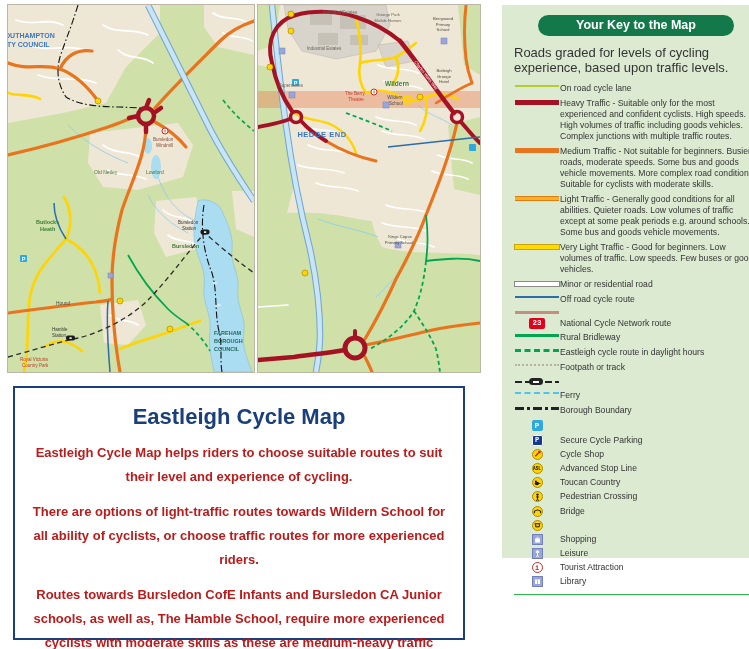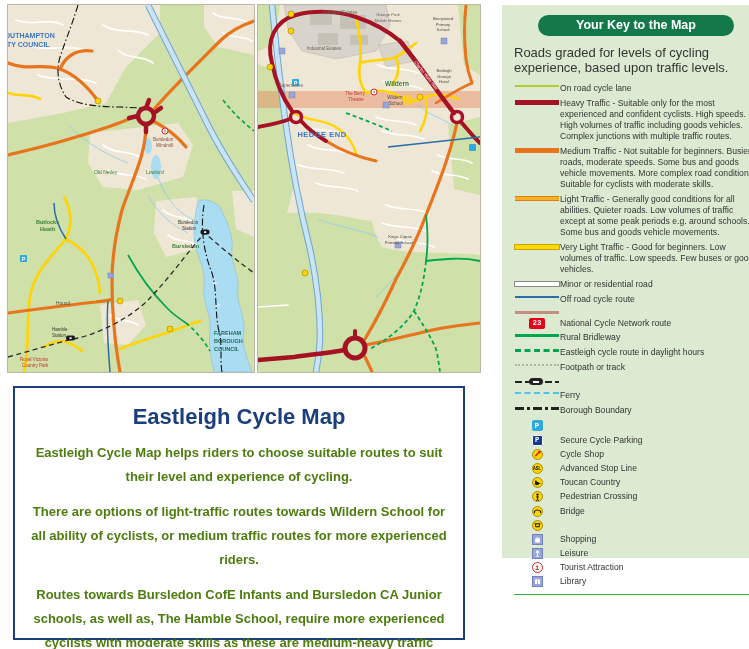--- a/index.html
+++ b/index.html
@@ -54,21 +54,21 @@
   .ict{width:11px;height:11px;border-radius:50%;border:1.5px solid #c03028;background:#fff;
        box-sizing:border-box;color:#c03028;font-size:7px;font-weight:bold;
        display:flex;align-items:center;justify-content:center;}
   .legend-endline{border-top:1.5px solid #2db84b;margin-top:7px;}
 
   
   #info{position:absolute;left:13px;top:386px;width:452px;height:254px;
         border:2px solid #1b3e7c;box-sizing:border-box;background:#fff;
         padding:4px 16px;text-align:center;}
   #info h1{color:#1b3e7c;font-size:22px;margin:12px 0 6px 0;}
-  #info p{color:#4d7c0f;font-weight:bold;font-size:13px;line-height:1.85;margin:11px 0;}
+  #info p{color:#b91c1c;font-weight:bold;font-size:13px;line-height:1.85;margin:11px 0;}
 </style>
 </head>
 <body>
 
 <div class="map" id="map-left">
 <svg width="246" height="367" viewBox="0 0 246 367">
   <rect width="246" height="367" fill="#cfe0a8"></rect>
   <g fill="#efe7d5">
     <path d="M0,0 H152 V28 L118,62 L98,98 L55,108 L0,118 Z"></path>
     <path d="M196,0 H246 V50 L210,42 L196,22 Z"></path>
@@ -522,15 +522,15 @@
         </span>
       </span>
     <span class="ltext">Library</span>
   </div>
   <div class="legend-endline"></div>
 </div>
 
 <div id="info">
   <h1>Eastleigh Cycle Map</h1>
   <p>Eastleigh Cycle Map helps riders to choose suitable routes to suit their level and experience of cycling.</p>
-  <p>There are options of light-traffic routes towards Wildern School for all ability of cyclists, or medium traffic routes for more experienced riders.</p>
+  <p>There are options of light-traffic routes towards Wildern School for all ability of cyclists, or choose traffic routes for more experienced riders.</p>
   <p>Routes towards Bursledon CofE Infants and Bursledon CA Junior schools, as well as, The Hamble School, require more experienced cyclists with moderate skills as these are medium-heavy traffic routes.</p>
 </div>
 
 </body></html>

